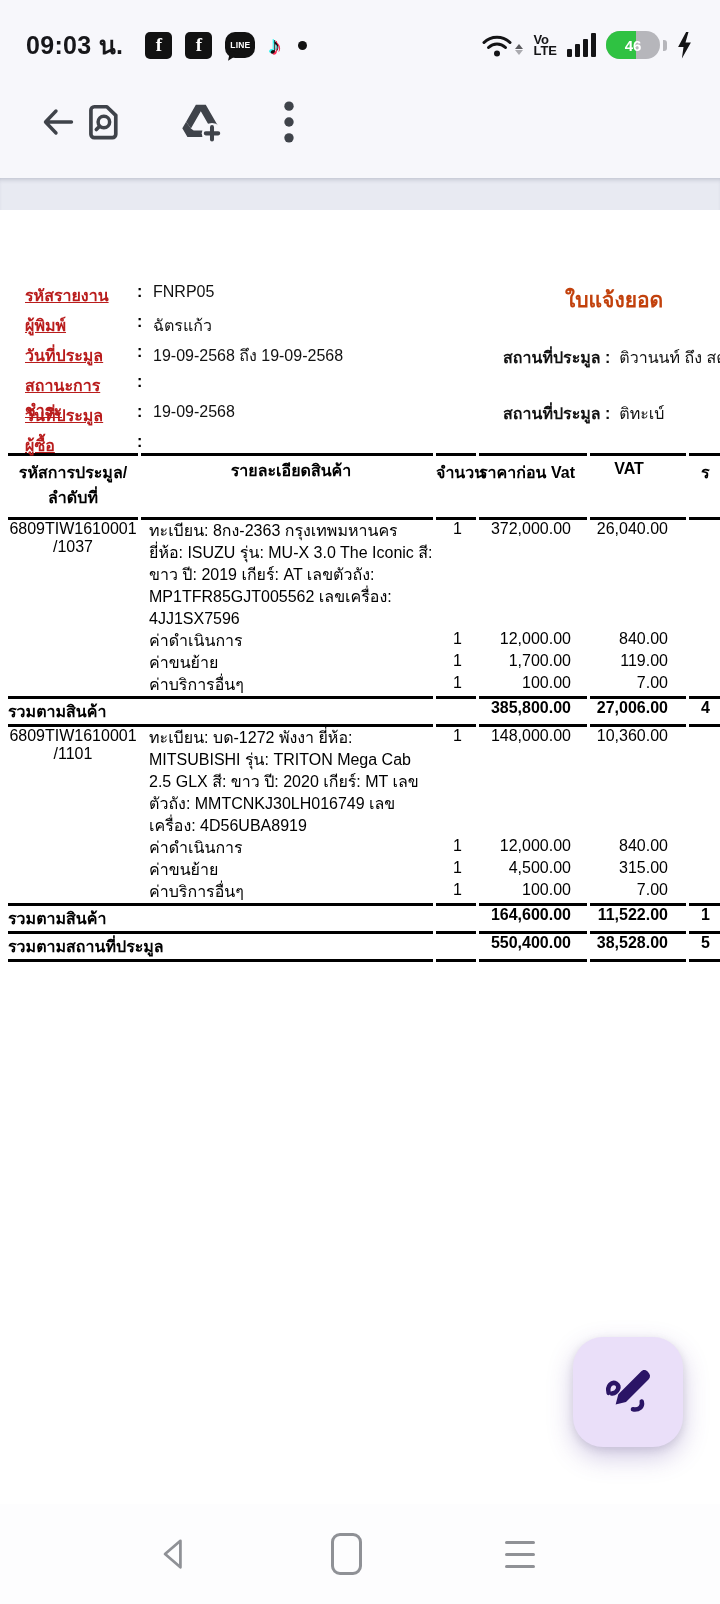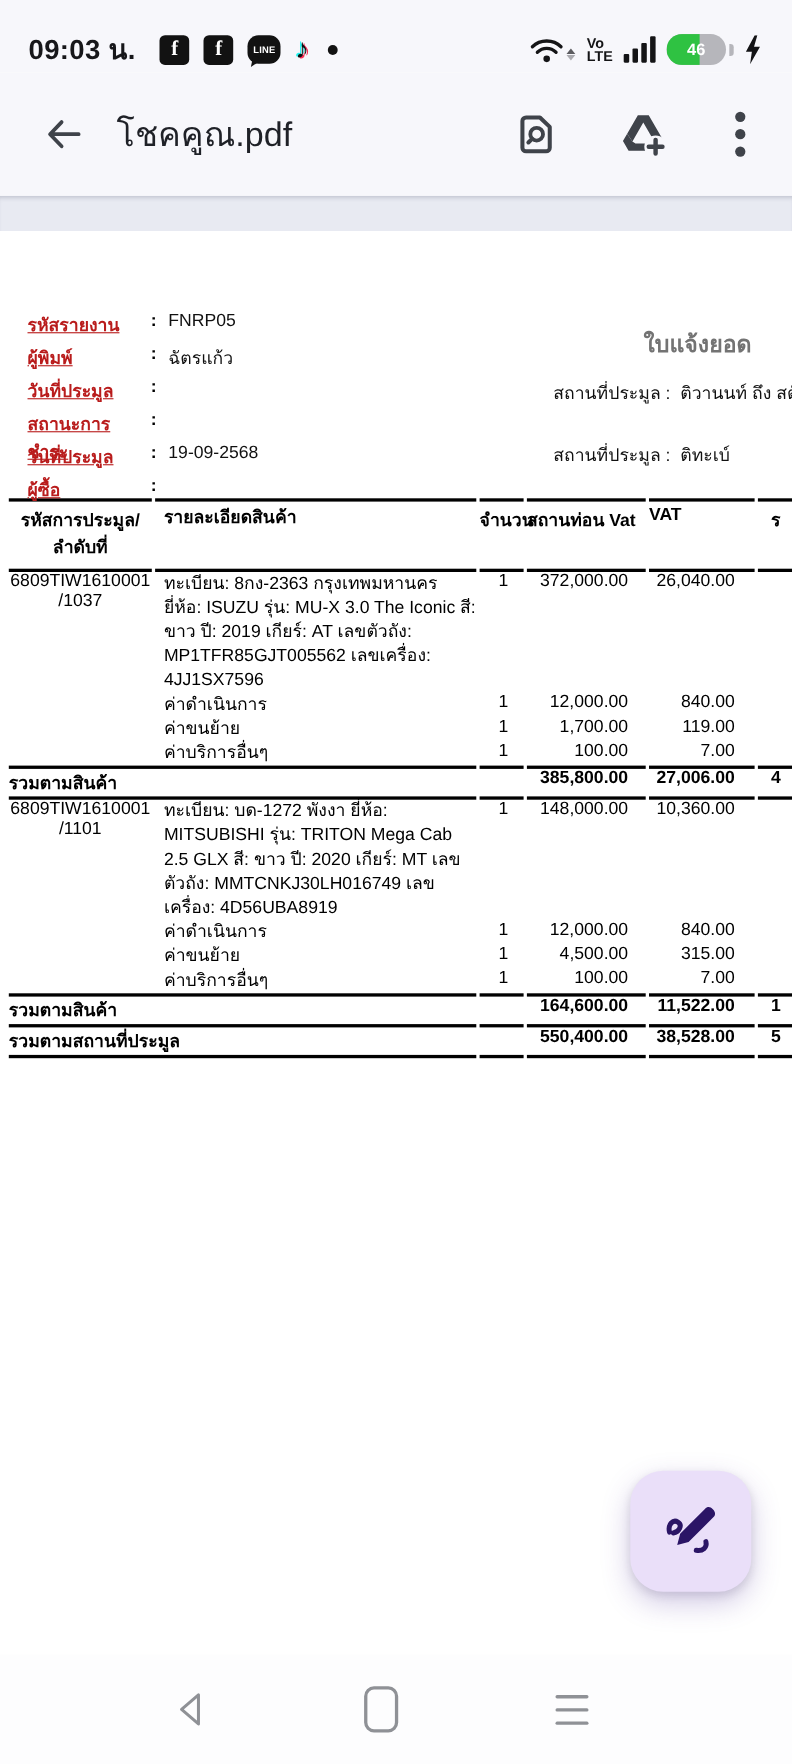--- a/index.html
+++ b/index.html
@@ -49,38 +49,38 @@
   
   .band{position:absolute;top:178px;left:0;right:0;height:32px;background:#E8EAF2;
     box-shadow:inset 0 4px 5px -3px rgba(40,45,70,.25);}
   
   .doc{position:absolute;top:210px;left:0;right:0;bottom:100px;background:#fff;color:#111;}
   .doc-head{position:relative;margin:73px 0 0 25px;height:170px;font-size:16px;}
   .info-row{display:flex;height:30px;align-items:flex-start;}
   .info-label{width:112px;font-weight:700;color:#b91c1c;text-decoration:underline;}
   .info-colon{width:16px;font-weight:700;color:#000;}
   .info-value{white-space:nowrap;}
-  .doc-title{position:absolute;left:560px;top:0;font-size:21px;font-weight:700;color:#737373;white-space:nowrap;margin-top:13px;}
+  .doc-title{position:absolute;left:540px;top:0;font-size:21px;font-weight:700;color:#c2410c;white-space:nowrap;}
   .right-row{position:absolute;white-space:nowrap;font-size:16px;}
-  .right-row b{font-weight:400;}
+  .right-row b{font-weight:700;}
   .right-row.r1{left:478px;top:62px;}
   .right-row.r2{left:478px;top:118px;}
   
   table.inv{border-collapse:separate;border-spacing:3px 0;table-layout:fixed;width:756px;
     margin-left:5px;font-size:16px;color:#000;}
   table.inv th,table.inv td{padding:0;vertical-align:top;overflow:visible;}
   th{font-weight:700;white-space:nowrap;}
   .h-cell{border-top:3px solid #000;border-bottom:3px solid #000;padding-top:4px !important;padding-bottom:7px !important;}
   .c-code{text-align:center;}
   .c-desc{text-align:left;padding-left:8px !important;line-height:22px;}
   .c-qty{text-align:right;padding-right:14px !important;}
   .c-price{text-align:right;padding-right:16px !important;}
   .c-vat{text-align:right;padding-right:18px !important;}
   .c-extra{text-align:left;padding-left:12px !important;}
-  th.c-desc,th.c-vat{text-align:left;}
+  th.c-desc,th.c-vat{text-align:center;}
   .tr-vehicle td{padding-top:6px;padding-bottom:4px;}
   .tr-fee td{padding-top:8px;padding-bottom:8px;margin-left:48px;}
   .tr-total td{border-top:3px solid #000;border-bottom:3px solid #000;font-weight:700;
     padding-top:4px;padding-bottom:6px;}
   .tr-grand td{border-bottom:3px solid #000;font-weight:700;padding-top:5px;padding-bottom:7px;}
   .c-label{font-weight:700;}
   
   .fab{position:absolute;left:573px;top:1337px;width:110px;height:110px;border-radius:30px;
     background:#EADFF9;display:flex;align-items:center;justify-content:center;cursor:pointer;
     box-shadow:0 10px 26px rgba(90,60,160,.28),0 3px 8px rgba(0,0,0,.10);}
@@ -137,21 +137,20 @@
     </svg>
   </span>
 </div>
 
 <div class="app-bar">
   <span class="back-btn">
     <svg width="38" height="36" viewBox="0 0 36 36">
       <path d="M16 7 L5.5 18 L16 29 M6 18 H31.5" fill="none" stroke="#3F434A" stroke-width="3.4" stroke-linecap="round" stroke-linejoin="round"></path>
     </svg>
   </span>
-  <span class="app-title">โชคคูณ.pdf</span>
   <span class="bar-actions">
     <span class="icon-btn">
       <svg width="42" height="42" viewBox="0 0 24 24">
         <path d="M7 3.3 H14.2 L19.3 8.2 V19 a1.9 1.9 0 0 1 -1.9 1.9 H7 A1.9 1.9 0 0 1 5.1 19 V5.2 A1.9 1.9 0 0 1 7 3.3 Z" fill="none" stroke="#3F434A" stroke-width="2.1" stroke-linejoin="round"></path>
         <circle cx="12.5" cy="12" r="3.3" fill="none" stroke="#3F434A" stroke-width="2"></circle>
         <path d="M10.1 14.4 L8.2 16.3" stroke="#3F434A" stroke-width="2.1" stroke-linecap="round"></path>
       </svg>
     </span>
     <span class="icon-btn">
       <svg width="46" height="44" viewBox="0 0 24 24">
@@ -181,20 +180,21 @@
       <span class="info-value">FNRP05</span>
     </div>
     <div class="info-row">
       <span class="info-label">ผู้พิมพ์</span>
       <span class="info-colon">:</span>
       <span class="info-value">ฉัตรแก้ว</span>
     </div>
     <div class="info-row">
       <span class="info-label">วันที่ประมูล</span>
       <span class="info-colon">:</span>
+      <span class="info-value">19-09-2568 ถึง 19-09-2568</span>
     </div>
     <div class="info-row">
       <span class="info-label">สถานะการชำระ</span>
       <span class="info-colon">:</span>
       <span class="info-value"></span>
     </div>
     <div class="info-row">
       <span class="info-label">วันที่ประมูล</span>
       <span class="info-colon">:</span>
       <span class="info-value">19-09-2568</span>
@@ -222,21 +222,21 @@
         <col style="width:80px">
     </colgroup>
     <thead>
       <tr>
         <th class="h-cell c-code">
           <div>รหัสการประมูล/</div>
           <div>ลำดับที่</div>
         </th>
         <th class="h-cell c-desc">รายละเอียดสินค้า</th>
         <th class="h-cell c-qty">จำนวน</th>
-        <th class="h-cell c-price">สถานท่อน Vat</th>
+        <th class="h-cell c-price">ราคาก่อน Vat</th>
         <th class="h-cell c-vat">VAT</th>
         <th class="h-cell c-extra">ร</th>
       </tr>
     </thead>
     <tbody id="tbody">
         <tr class="tr-vehicle">
           <td class="c-code" rowspan="4">
             <div>6809TIW1610001</div>
             <div>/1037</div>
           </td>

